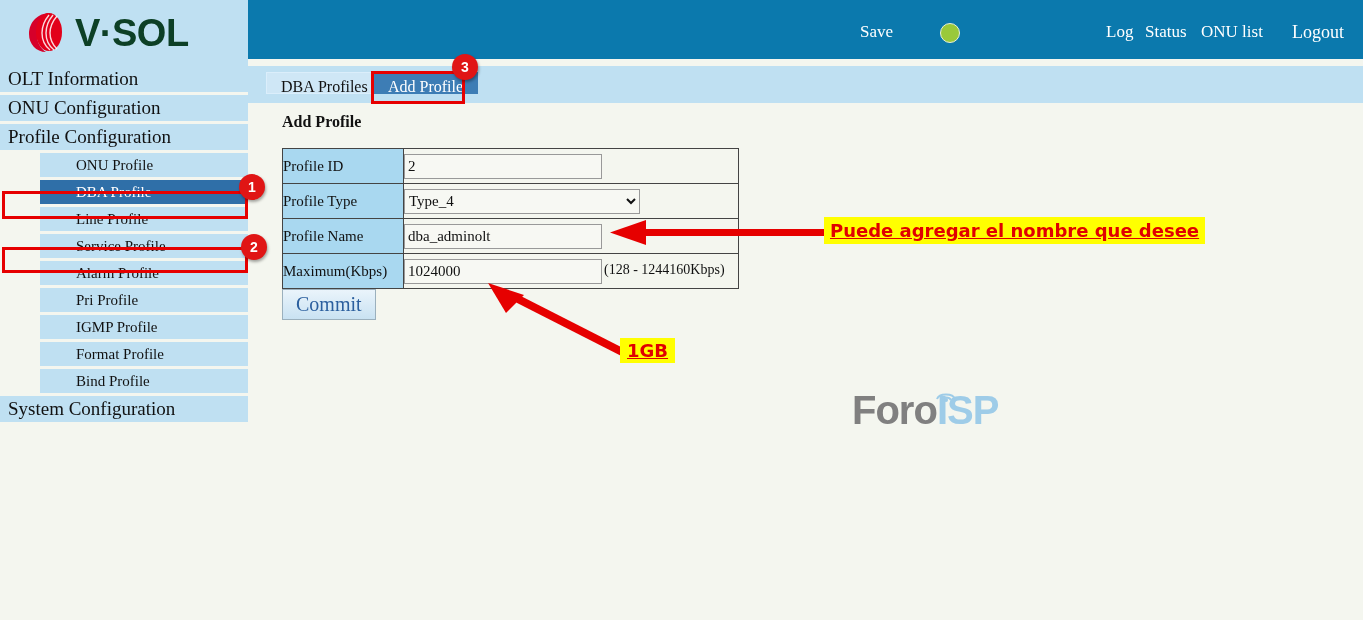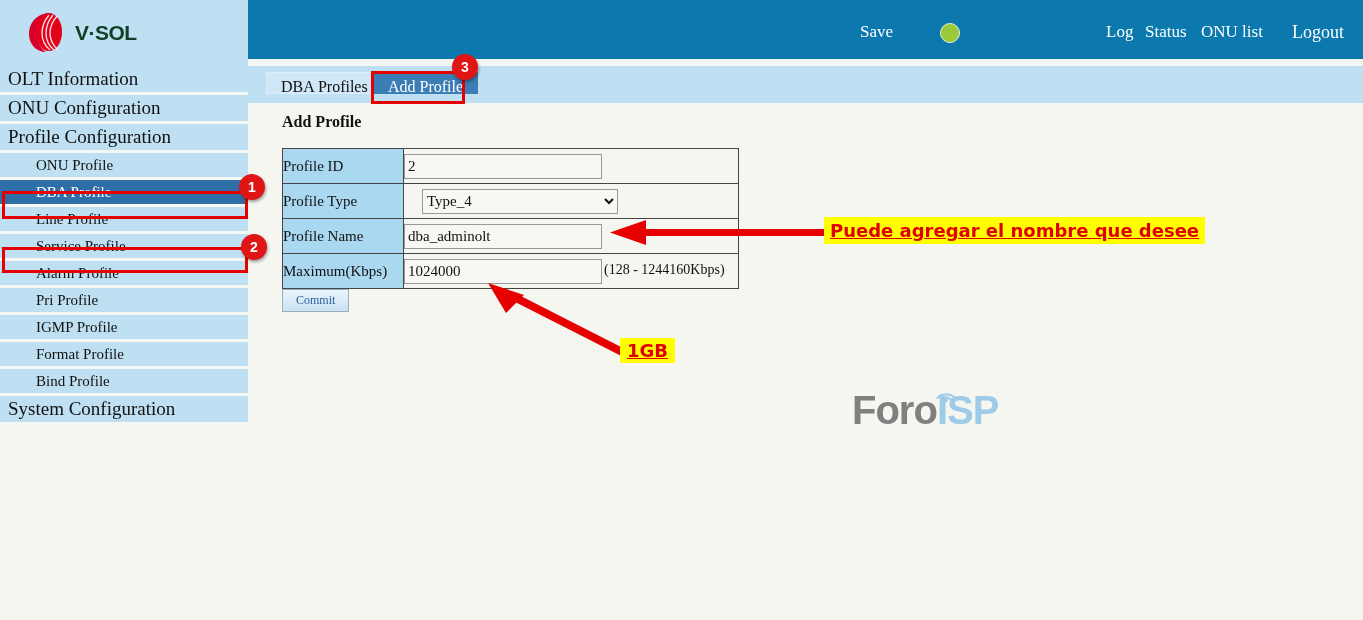--- a/index.html
+++ b/index.html
@@ -17,21 +17,21 @@
   #logo-panel {
     position: absolute; left: 0; top: 0;
     width: 248px; height: 66px;
     background: #bfe0f2;
     display: flex; align-items: center;
   }
   #logo-wrap { display: flex; align-items: center; margin-left: 22px; }
   #logo-mark { width: 46px; height: 46px; position: relative; }
   #logo-text {
     font-family: "Liberation Sans", sans-serif;
-    font-weight: bold; font-size: 21px;
+    font-weight: bold; font-size: 38px;
     color: #0d4026; letter-spacing: -0.5px;
     margin-left: 7px;
   }
 
   
   #topbar {
     position: absolute; left: 248px; top: 0;
     width: 1115px; height: 59px;
     background: #0b79ad;
   }
@@ -87,20 +87,21 @@
   }
   .nav-top {
     height: 26px; line-height: 26px;
     font-size: 19px; color: #111;
     padding-left: 8px;
   }
   .nav-sub {
     height: 24px; line-height: 24px;
     font-size: 15px; color: #111;
     padding-left: 36px;
+    margin-left: 40px;
   }
   .nav-sub.selected {
     background: #2f6fa8; color: #ffffff;
   }
 
   
   #content {
     position: absolute; left: 248px; top: 103px;
     width: 1115px; height: 517px;
     background: #f4f6ef;
@@ -135,33 +136,32 @@
     width: 190px; height: 21px;
     font-family: "Liberation Serif", serif;
     font-size: 15px; color: #111;
     background: #f7f8f3;
     border: 1px solid #999;
     padding: 1px 3px;
     box-sizing: content-box;
     vertical-align: middle;
   }
   select.sel {
-    width: 196px; height: 25px;
+    width: 236px; height: 25px;
     font-family: "Liberation Serif", serif;
     font-size: 15px; color: #111;
     background: #f7f8f3;
     border: 1px solid #999;
     vertical-align: middle;
-    margin-left: 18px;
   }
   .hint { font-size: 14px; color: #111; margin-left: 2px; }
   #commit-btn {
     position: absolute; left: 34px; top: 186px;
     font-family: "Liberation Serif", serif;
-    font-size: 12px; color: #2b5f9e;
+    font-size: 20px; color: #2b5f9e;
     background: linear-gradient(#eaf4fb, #c9e2f2);
     border: 1px solid #9bb0bd;
     padding: 3px 13px;
     cursor: pointer;
   }
 
   
   #watermark {
     position: absolute; left: 604px; top: 287px;
     font-family: "Liberation Sans", sans-serif;

